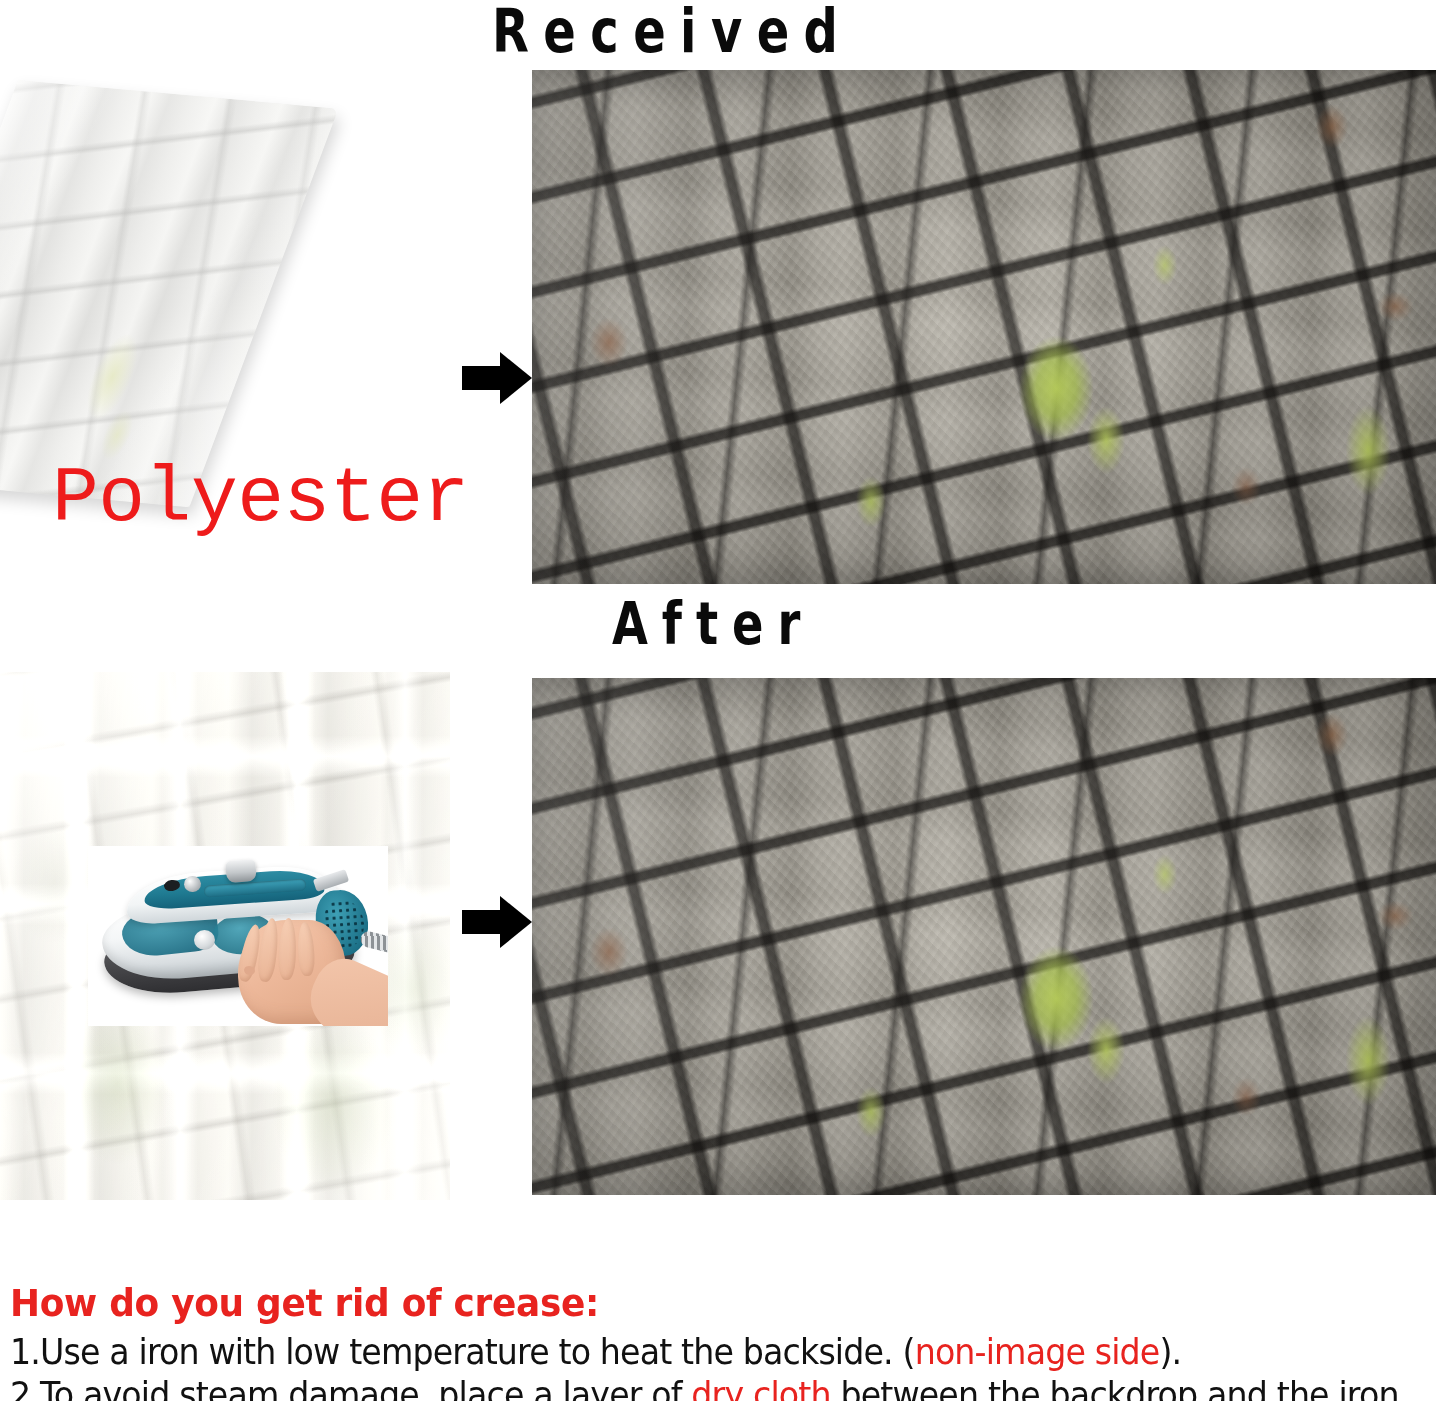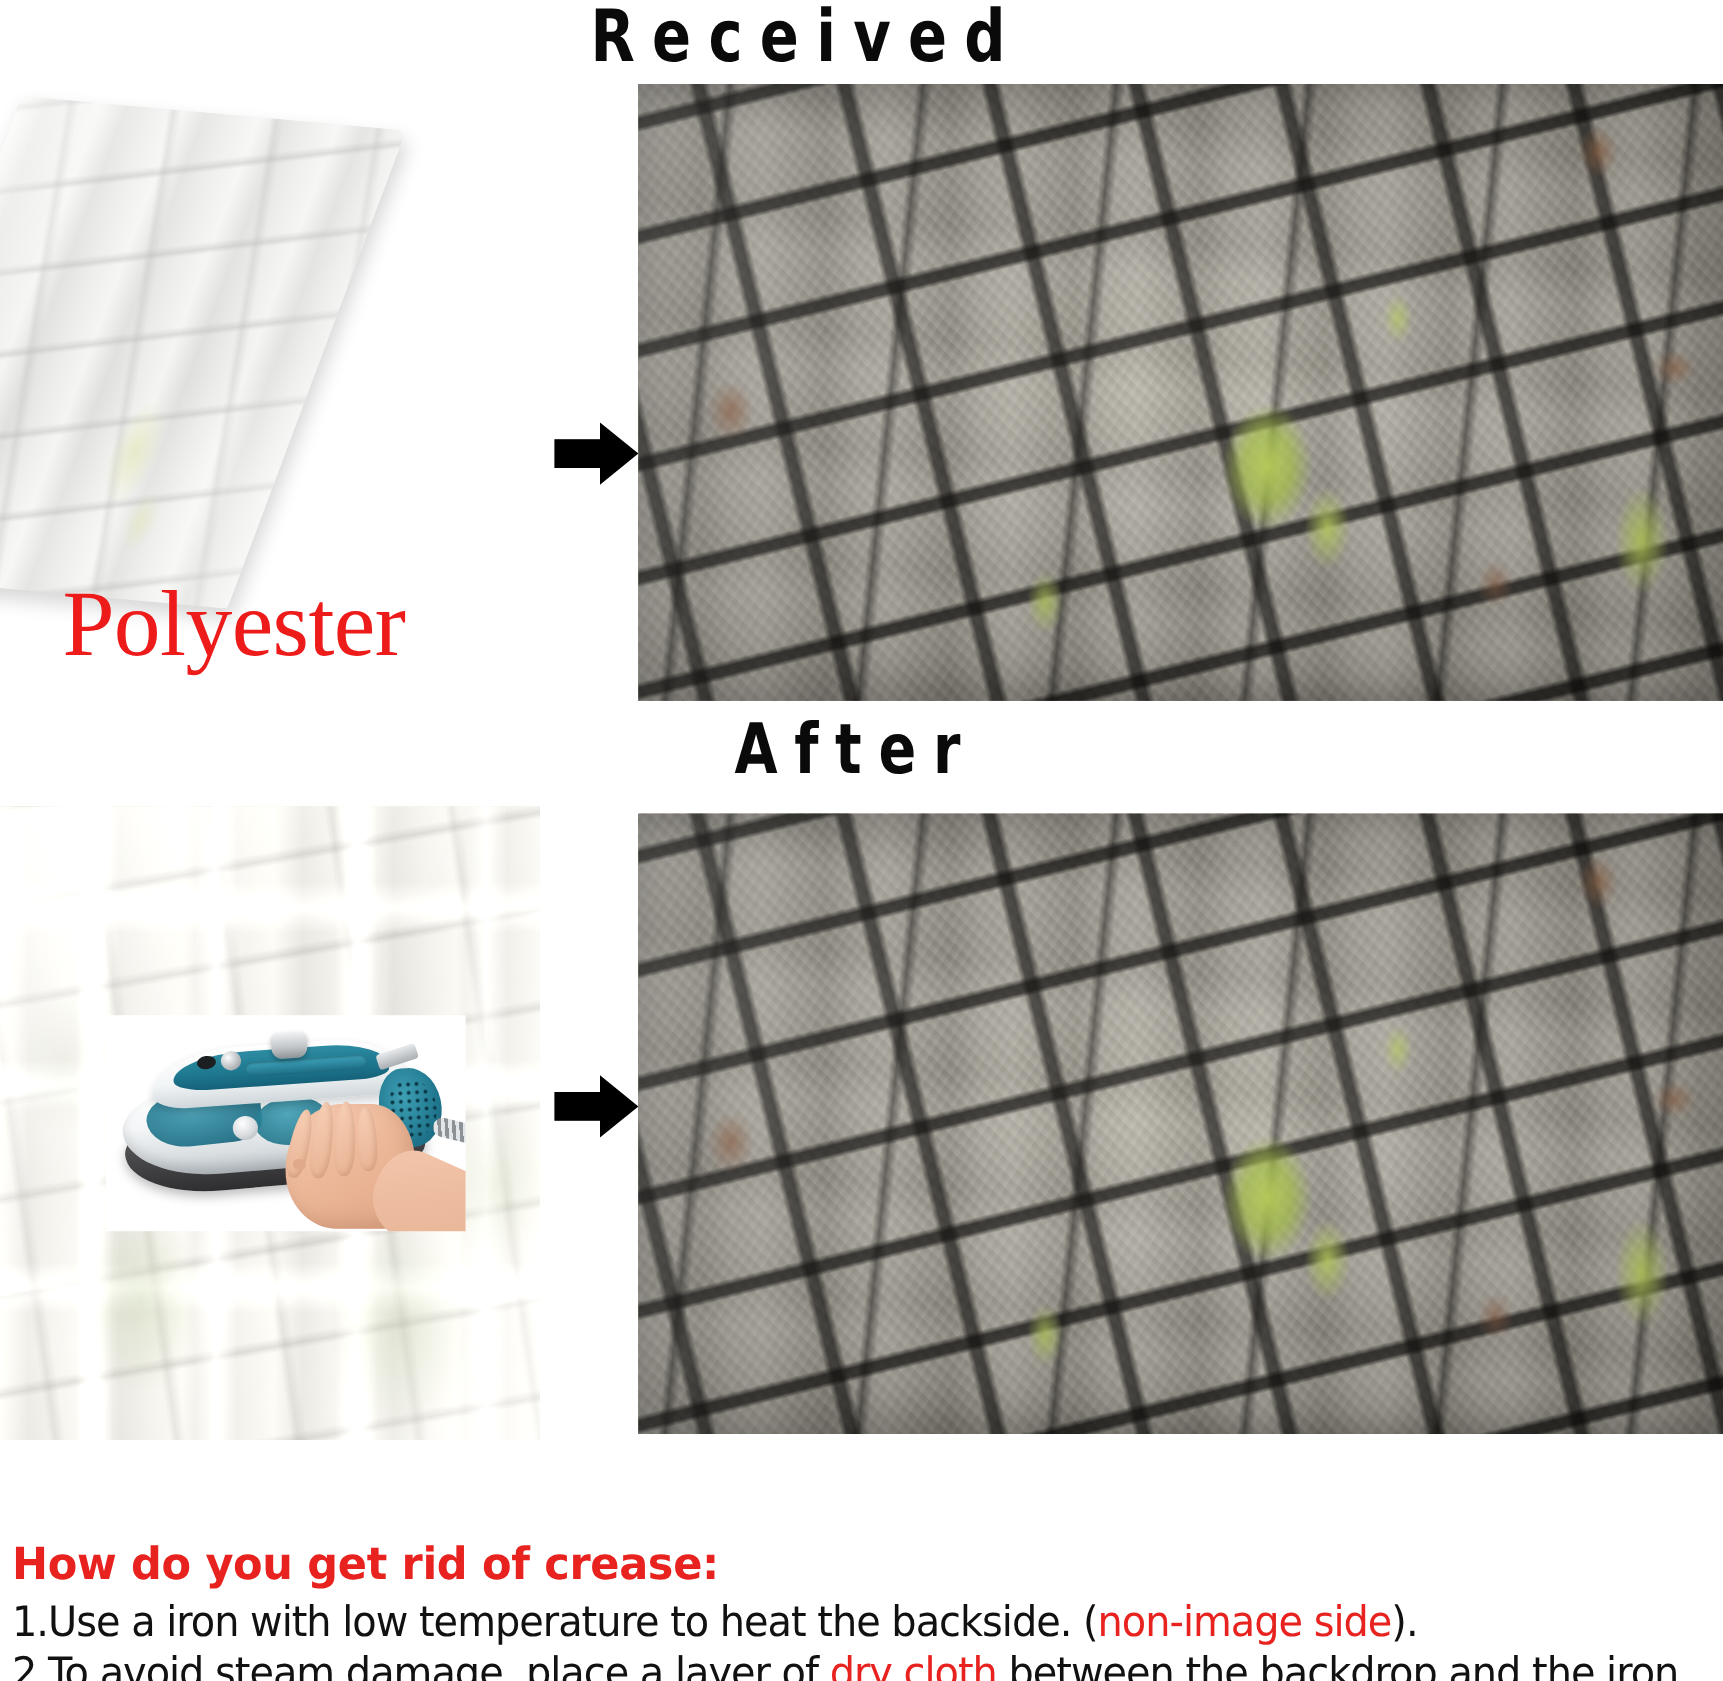--- a/index.html
+++ b/index.html
@@ -126,22 +126,22 @@
   #fabric-folded .fold-hi{
     position:absolute;left:0;top:0;width:330px;height:400px;
     transform:skewX(-16deg) rotate(5deg);transform-origin:top left;
     background:linear-gradient(100deg, rgba(255,255,255,.55) 0%, rgba(255,255,255,0) 26%, rgba(255,255,255,0) 74%, rgba(255,255,255,.38) 100%);
     pointer-events:none;
   }
 
   #label-polyester{
     position:absolute;left:52px;top:455px;
     font-size:78px;font-weight:normal;color:#ee1b1b;
-    font-family:Liberation Serif, serif;
-    letter-spacing:-0.5px;white-space:nowrap;margin-top:20px;
+    font-family:Liberation Mono, monospace;
+    letter-spacing:-0.5px;white-space:nowrap;
   }
 
   
   #backdrop-creased{
     position:absolute;left:0px;top:672px;width:450px;height:528px;
     overflow:hidden;
     background-color:#cfcdc4;
     background-image:
       
       radial-gradient(ellipse 70px 110px at 26% 78%, rgba(150,172,104,.34) 0%, rgba(150,172,104,0) 74%),

